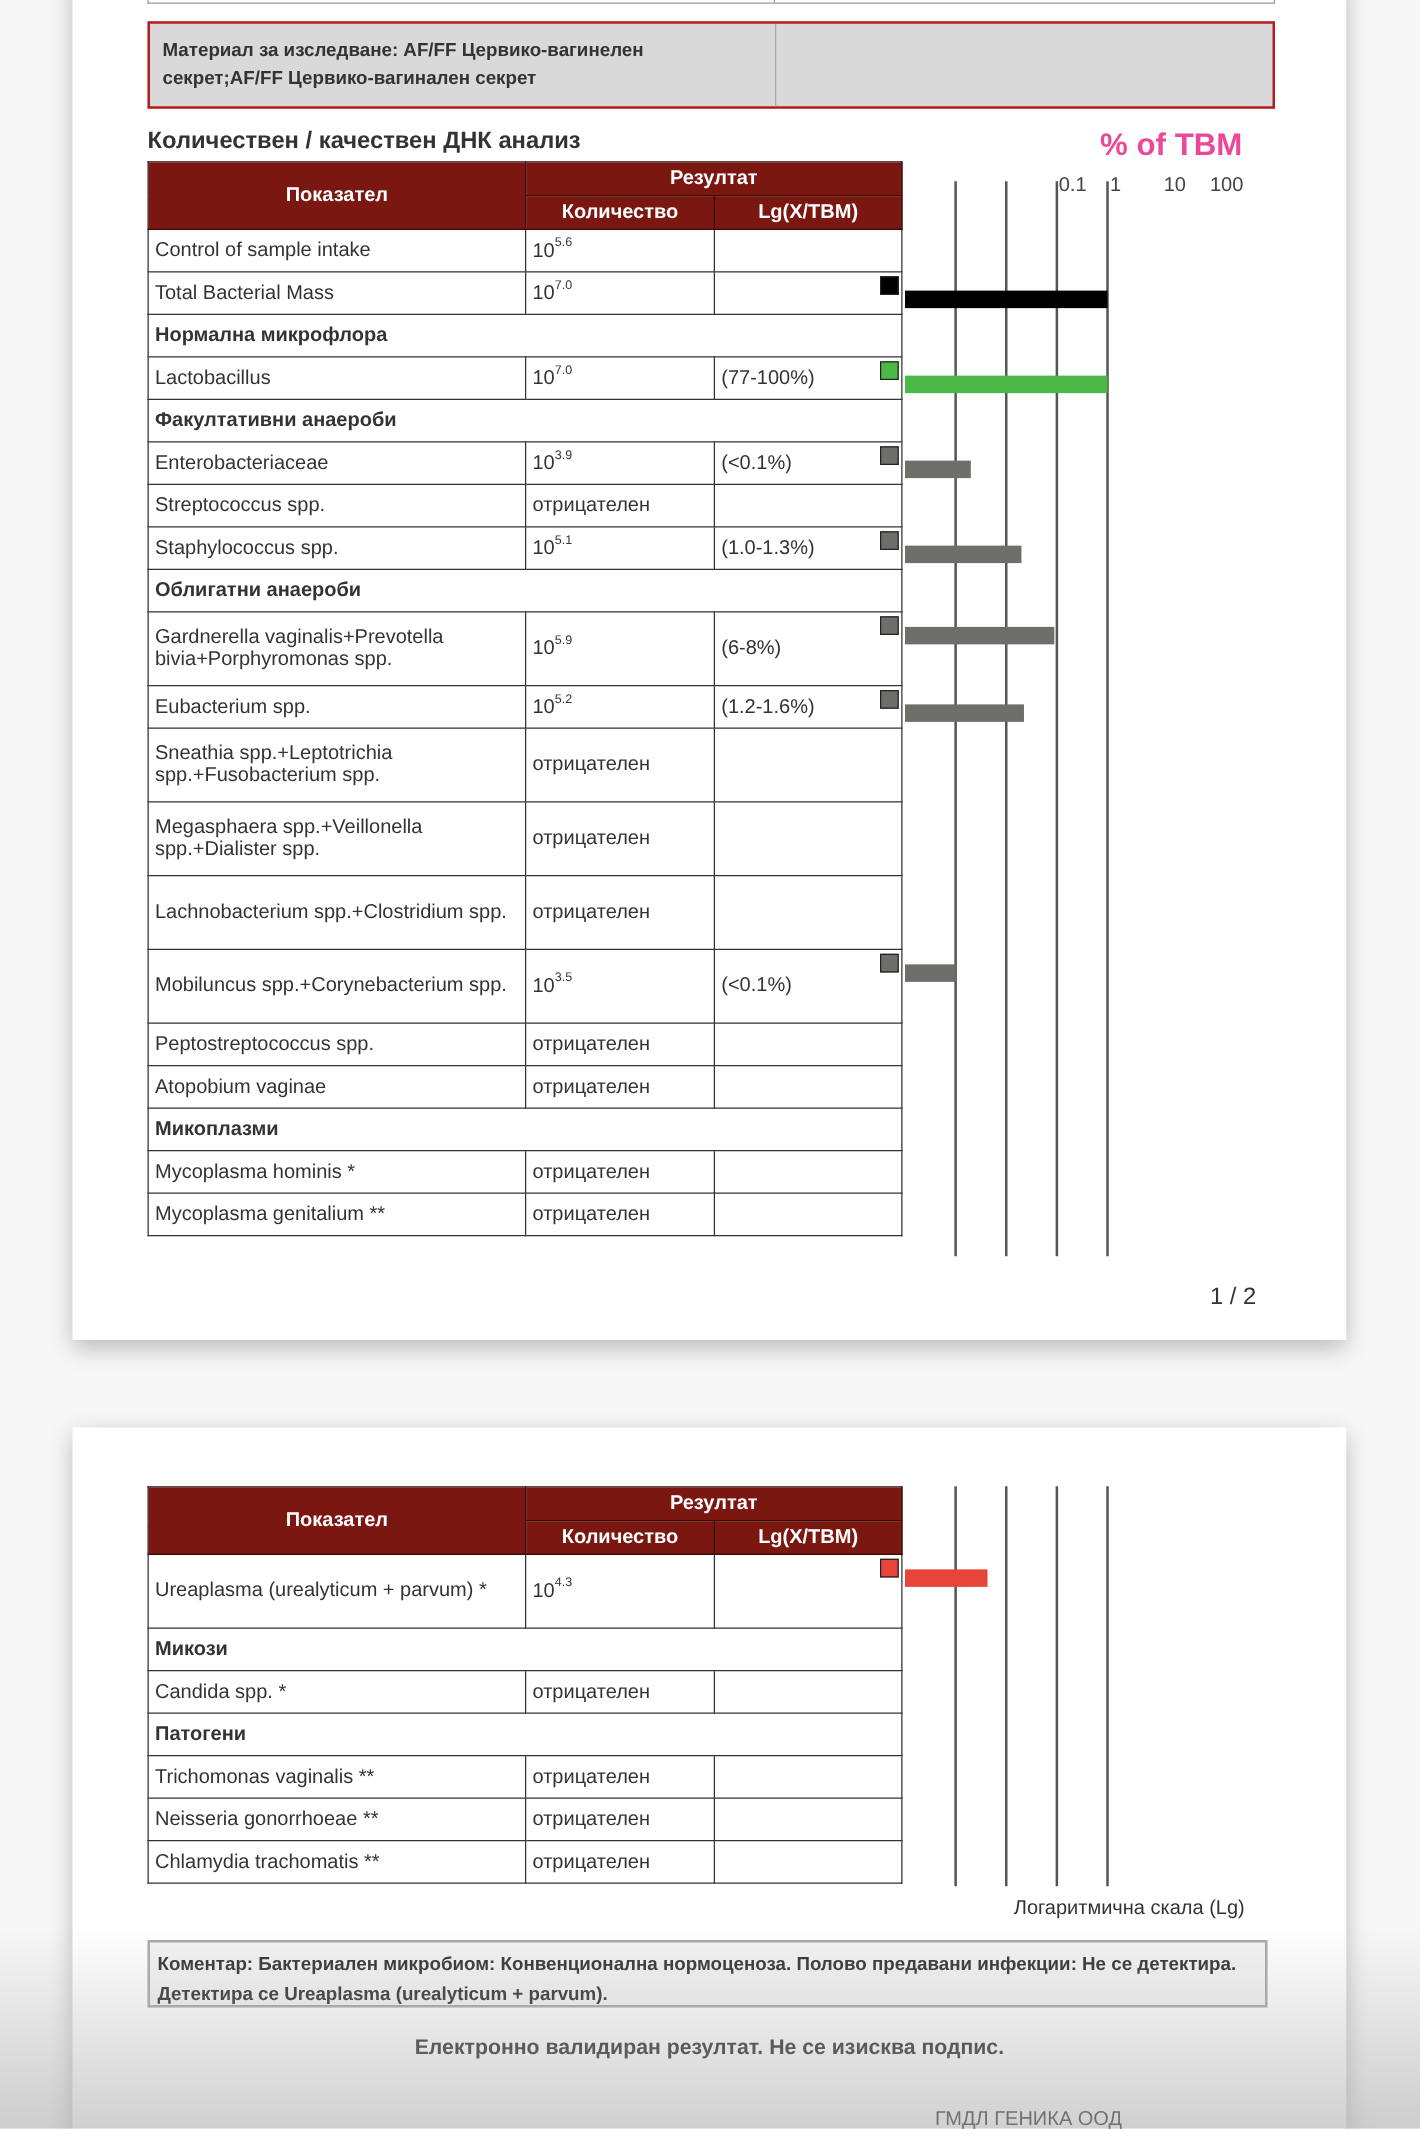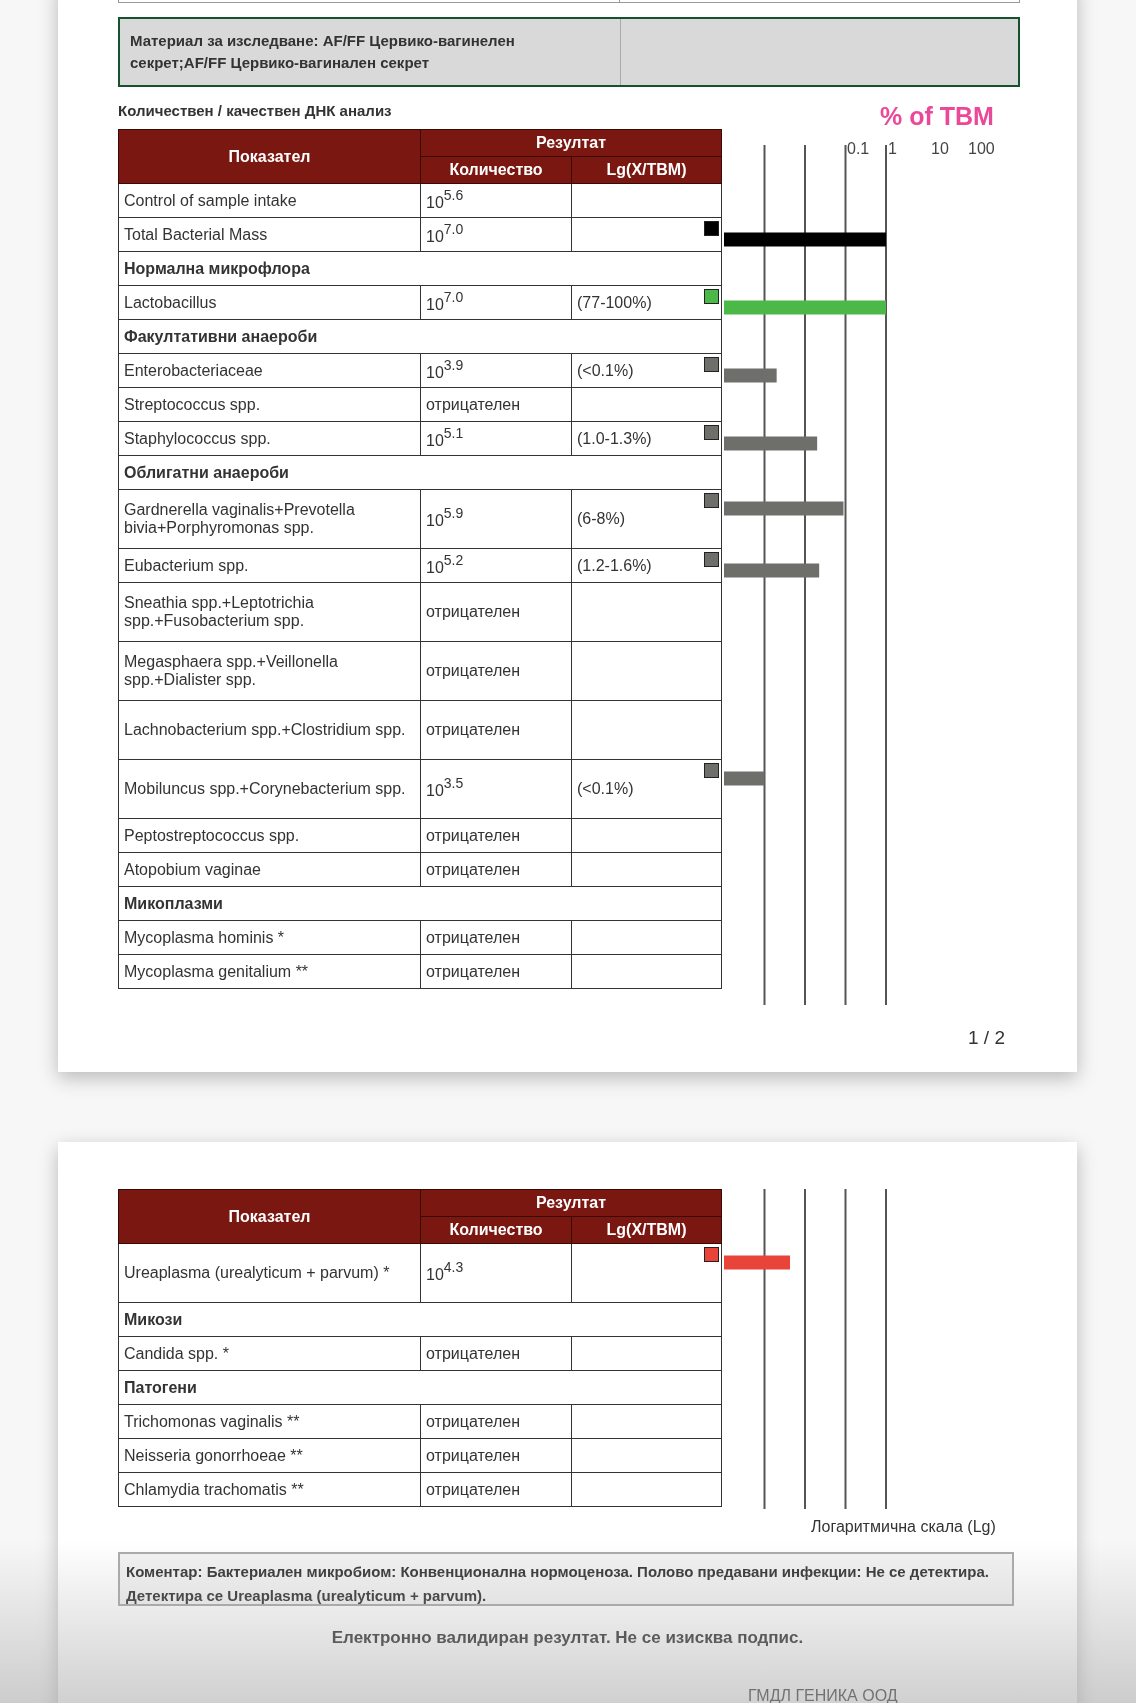--- a/index.html
+++ b/index.html
@@ -17,48 +17,48 @@
   #page2 { top: 1142px; height: 620px; }
 
   .top-box-remnant {
     position: absolute; left: 60px; top: 0px; width: 900px; height: 22px;
     border: 1px solid #999; border-top: none; background: #fff;
   }
   .top-box-remnant .div { position: absolute; left: 500px; top: 0; bottom: 0; border-left: 1px solid #999; }
 
   .info-box {
     position: absolute; left: 60px; top: 37px; width: 898px; height: 66px;
-    background: #d9d9d9; border: 2px solid #14532d; display: flex;
+    background: #d9d9d9; border: 2px solid #b91c1c; display: flex;
     font-weight: bold; font-size: 15px; color: #333;
   }
   .info-box .cell { padding: 10px 10px; display: flex; align-items: center; line-height: 22px; }
   .info-box .cell.left { width: 480px; border-right: 1px solid #aaa; }
 
   .section-title {
-    position: absolute; left: 60px; top: 122px; font-weight: bold; font-size: 15px; color: #333;
+    position: absolute; left: 60px; top: 122px; font-weight: bold; font-size: 19px; color: #333;
   }
   .tbm-title {
     position: absolute; left: 822px; top: 122px; font-weight: bold; font-size: 25px; color: #ec4899;
   }
   .tick-label { position: absolute; font-size: 16px; color: #444; top: 160px; }
 
   table.results {
     position: absolute; left: 60px; border-collapse: collapse; width: 603px;
     font-size: 16px; color: #333; table-layout: fixed;
   }
   table.results th {
     background: #7a1710; color: #fff; font-weight: bold; font-size: 16px;
     border: 1px solid #3a0a06; padding: 0; height: 26px;
   }
   table.results td {
     border: 1.5px solid #333; padding: 0 5px; height: 33px; vertical-align: middle; position: relative;
   }
   table.results td.group { font-weight: bold; }
   table.results tr.tall td { height: 58px; }
-  table.results td sup { font-size: 14px; position: relative; top: -2px; }
+  table.results td sup { font-size: 10px; position: relative; top: -2px; }
   .marker {
     position: absolute; right: 2px; top: 3px; width: 13px; height: 13px; border: 1.5px solid #222;
   }
 
   .chart { position: absolute; left: 0; top: 0; width: 1019px; height: 1092px; pointer-events: none; }
 
   .page-num { position: absolute; left: 910px; top: 1047px; font-size: 19px; color: #333; }
 
   .log-label { position: absolute; left: 753px; top: 376px; font-size: 16px; color: #333; }
   .comment-box {

